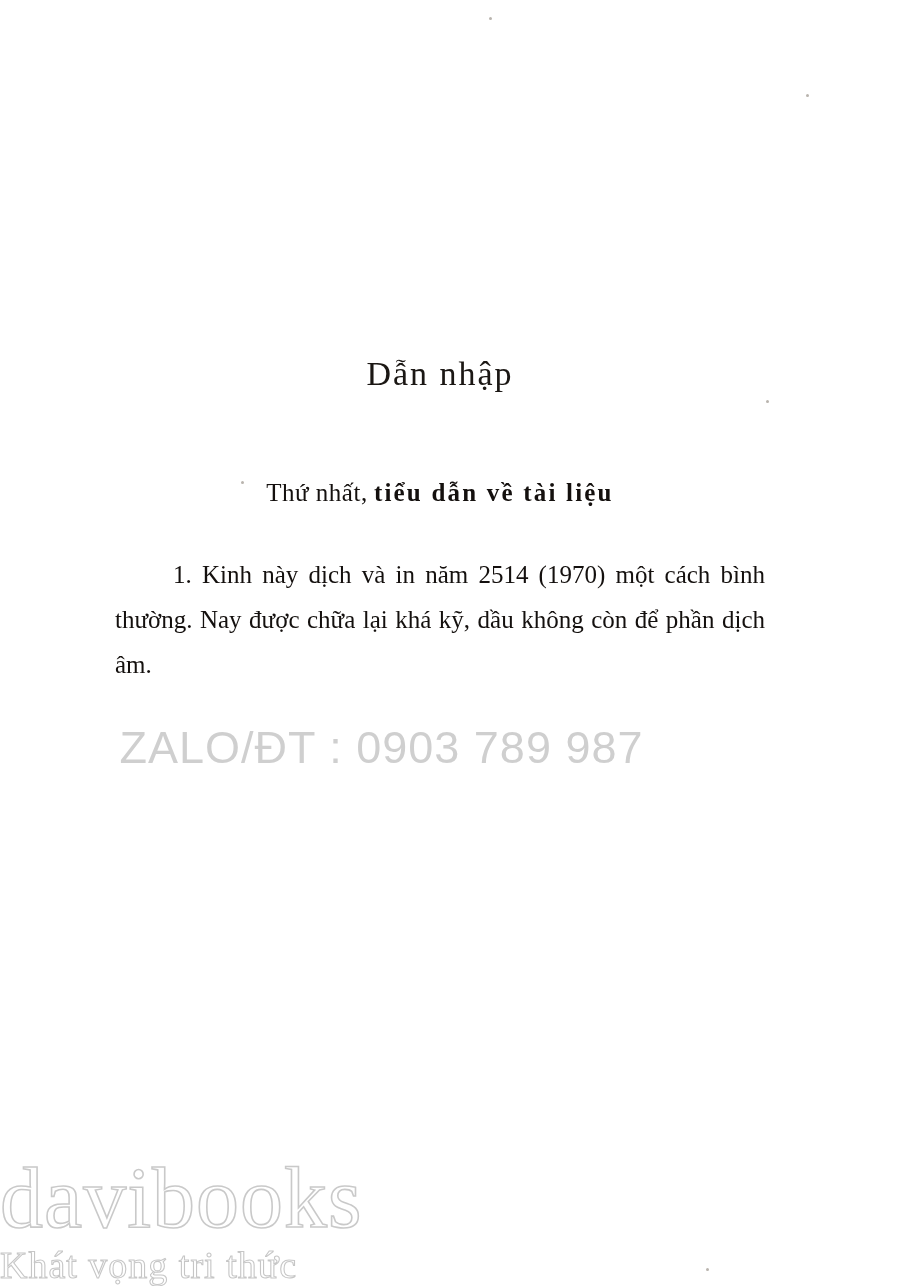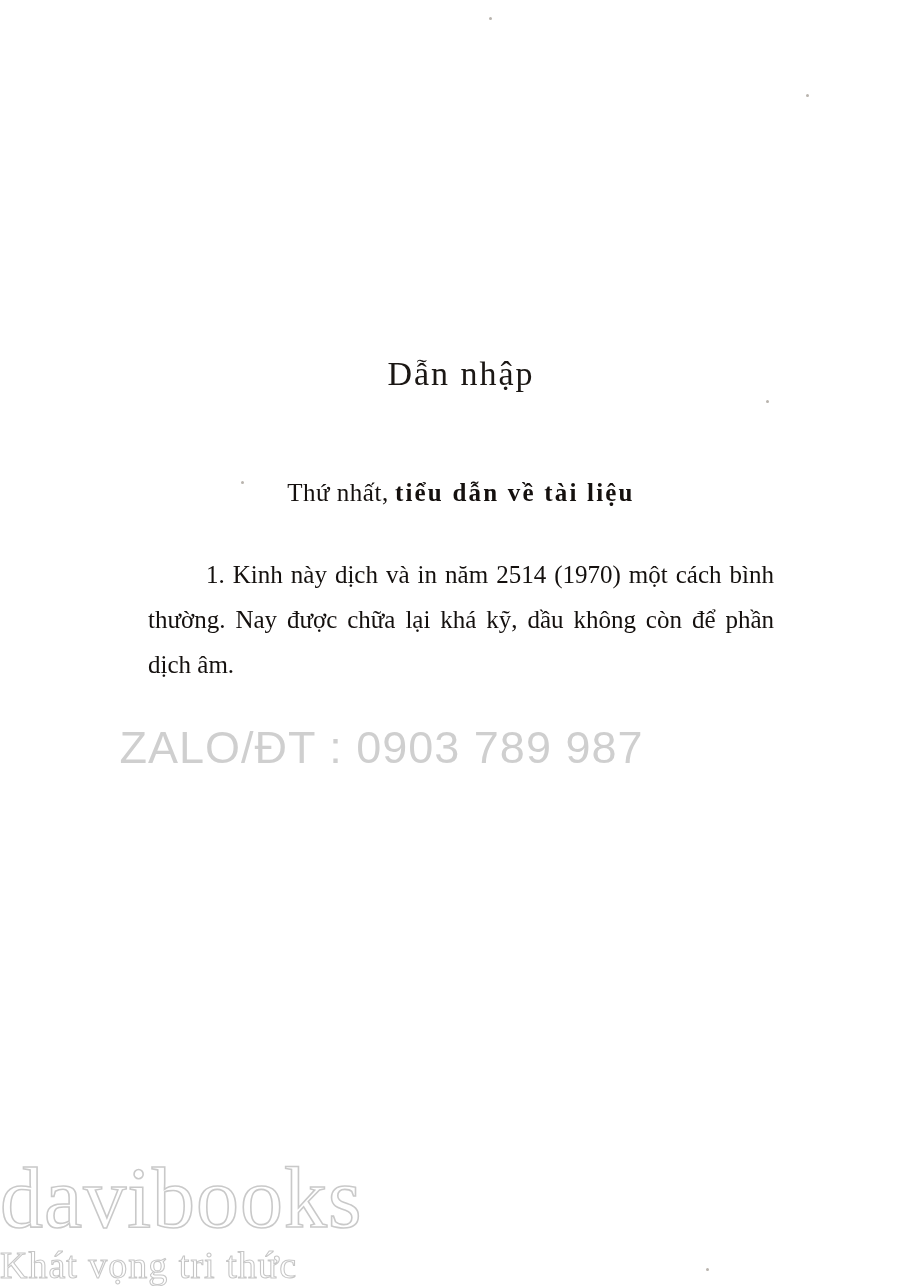--- a/index.html
+++ b/index.html
@@ -30,21 +30,21 @@
     border-radius: 50%;
   }
   .speck.s1 { left: 489px; top: 17px; width: 3px; height: 3px; }
   .speck.s2 { left: 806px; top: 94px; width: 3px; height: 3px; }
   .speck.s3 { left: 766px; top: 400px; width: 3px; height: 3px; }
   .speck.s4 { left: 241px; top: 481px; width: 3px; height: 3px; }
   .speck.s5 { left: 706px; top: 1268px; width: 3px; height: 3px; }
 
   .content {
     position: absolute;
-    left: 136px;
+    left: 115px;
     top: 0;
     width: 650px;
   }
 
   .chapter-title {
     text-align: center;
     font-size: 34px;
     letter-spacing: 2px;
     margin-top: 355px;
     font-weight: 400;
@@ -65,21 +65,21 @@
   .section-heading .bold {
     font-weight: 700;
     letter-spacing: 2.2px;
   }
 
   p.para {
     font-size: 25px;
     line-height: 45px;
     text-align: justify;
     text-justify: inter-word;
-    margin: 12px;
+    margin: 0;
     text-indent: 58px;
     color: #14100e;
   }
   p.para.first { margin-top: 45px; }
   p.para.next  { margin-top: 27px; }
 
   
   .wm-phone {
     position: absolute;
     left: 0;

